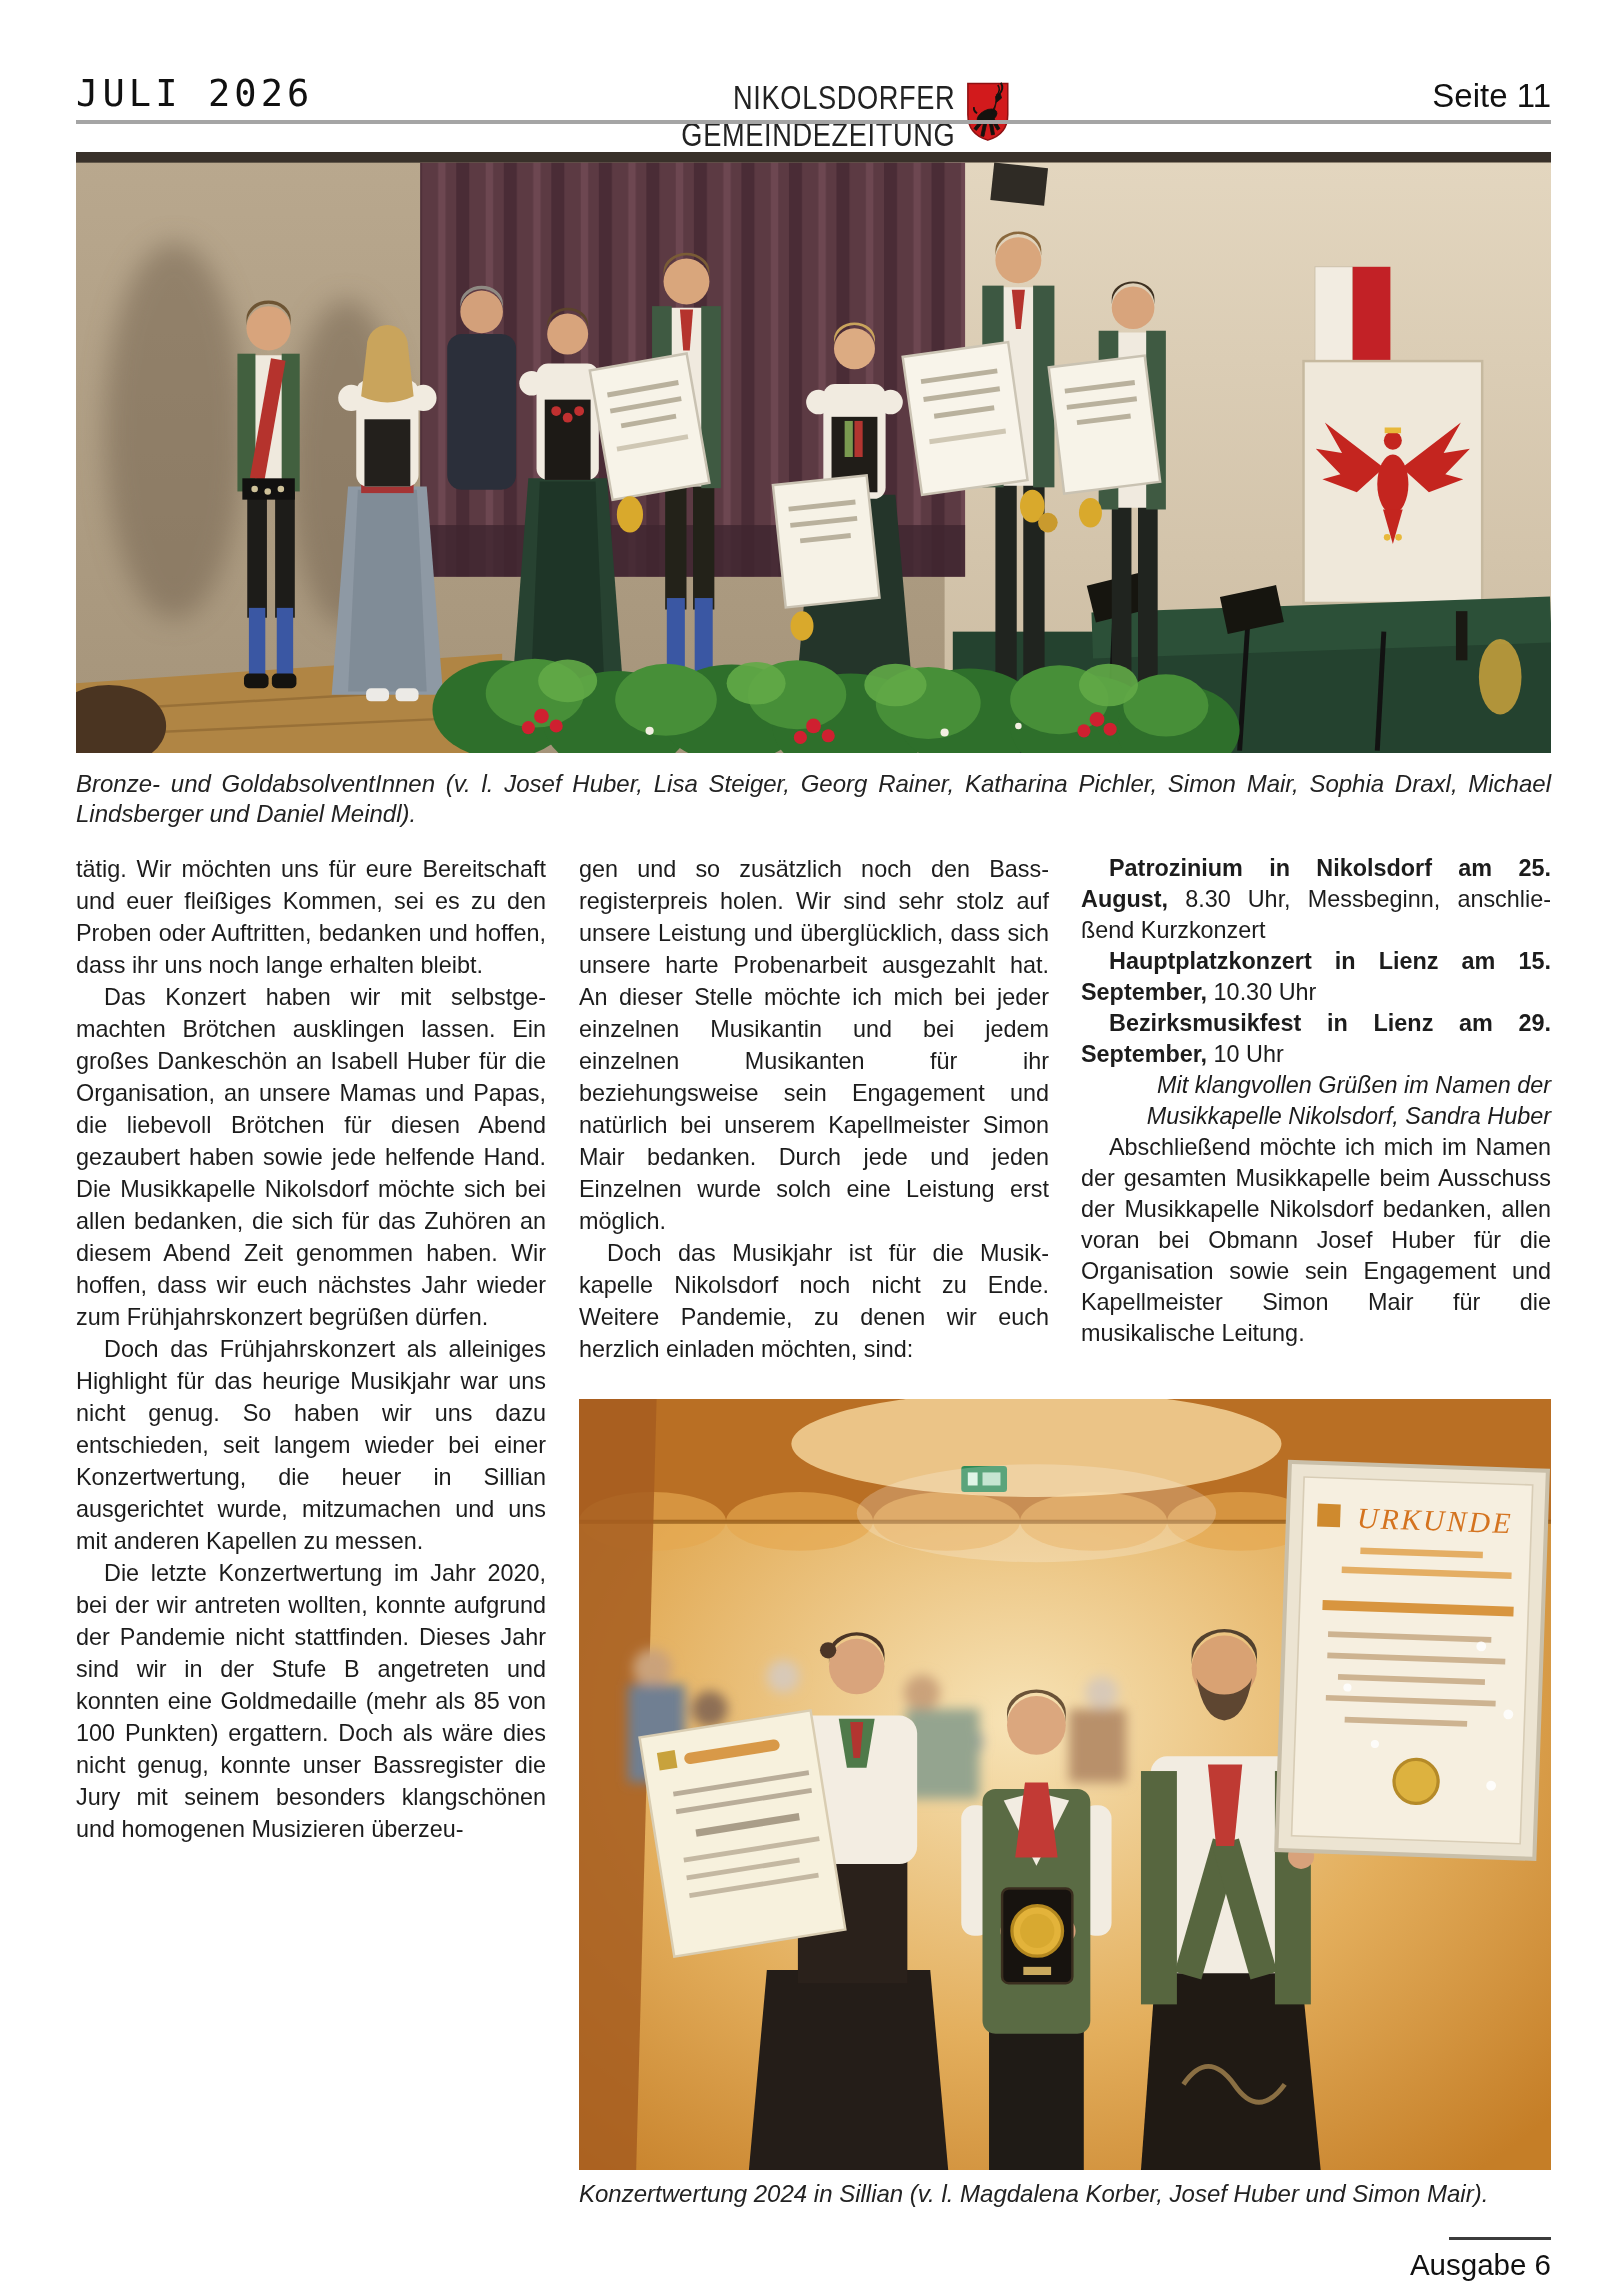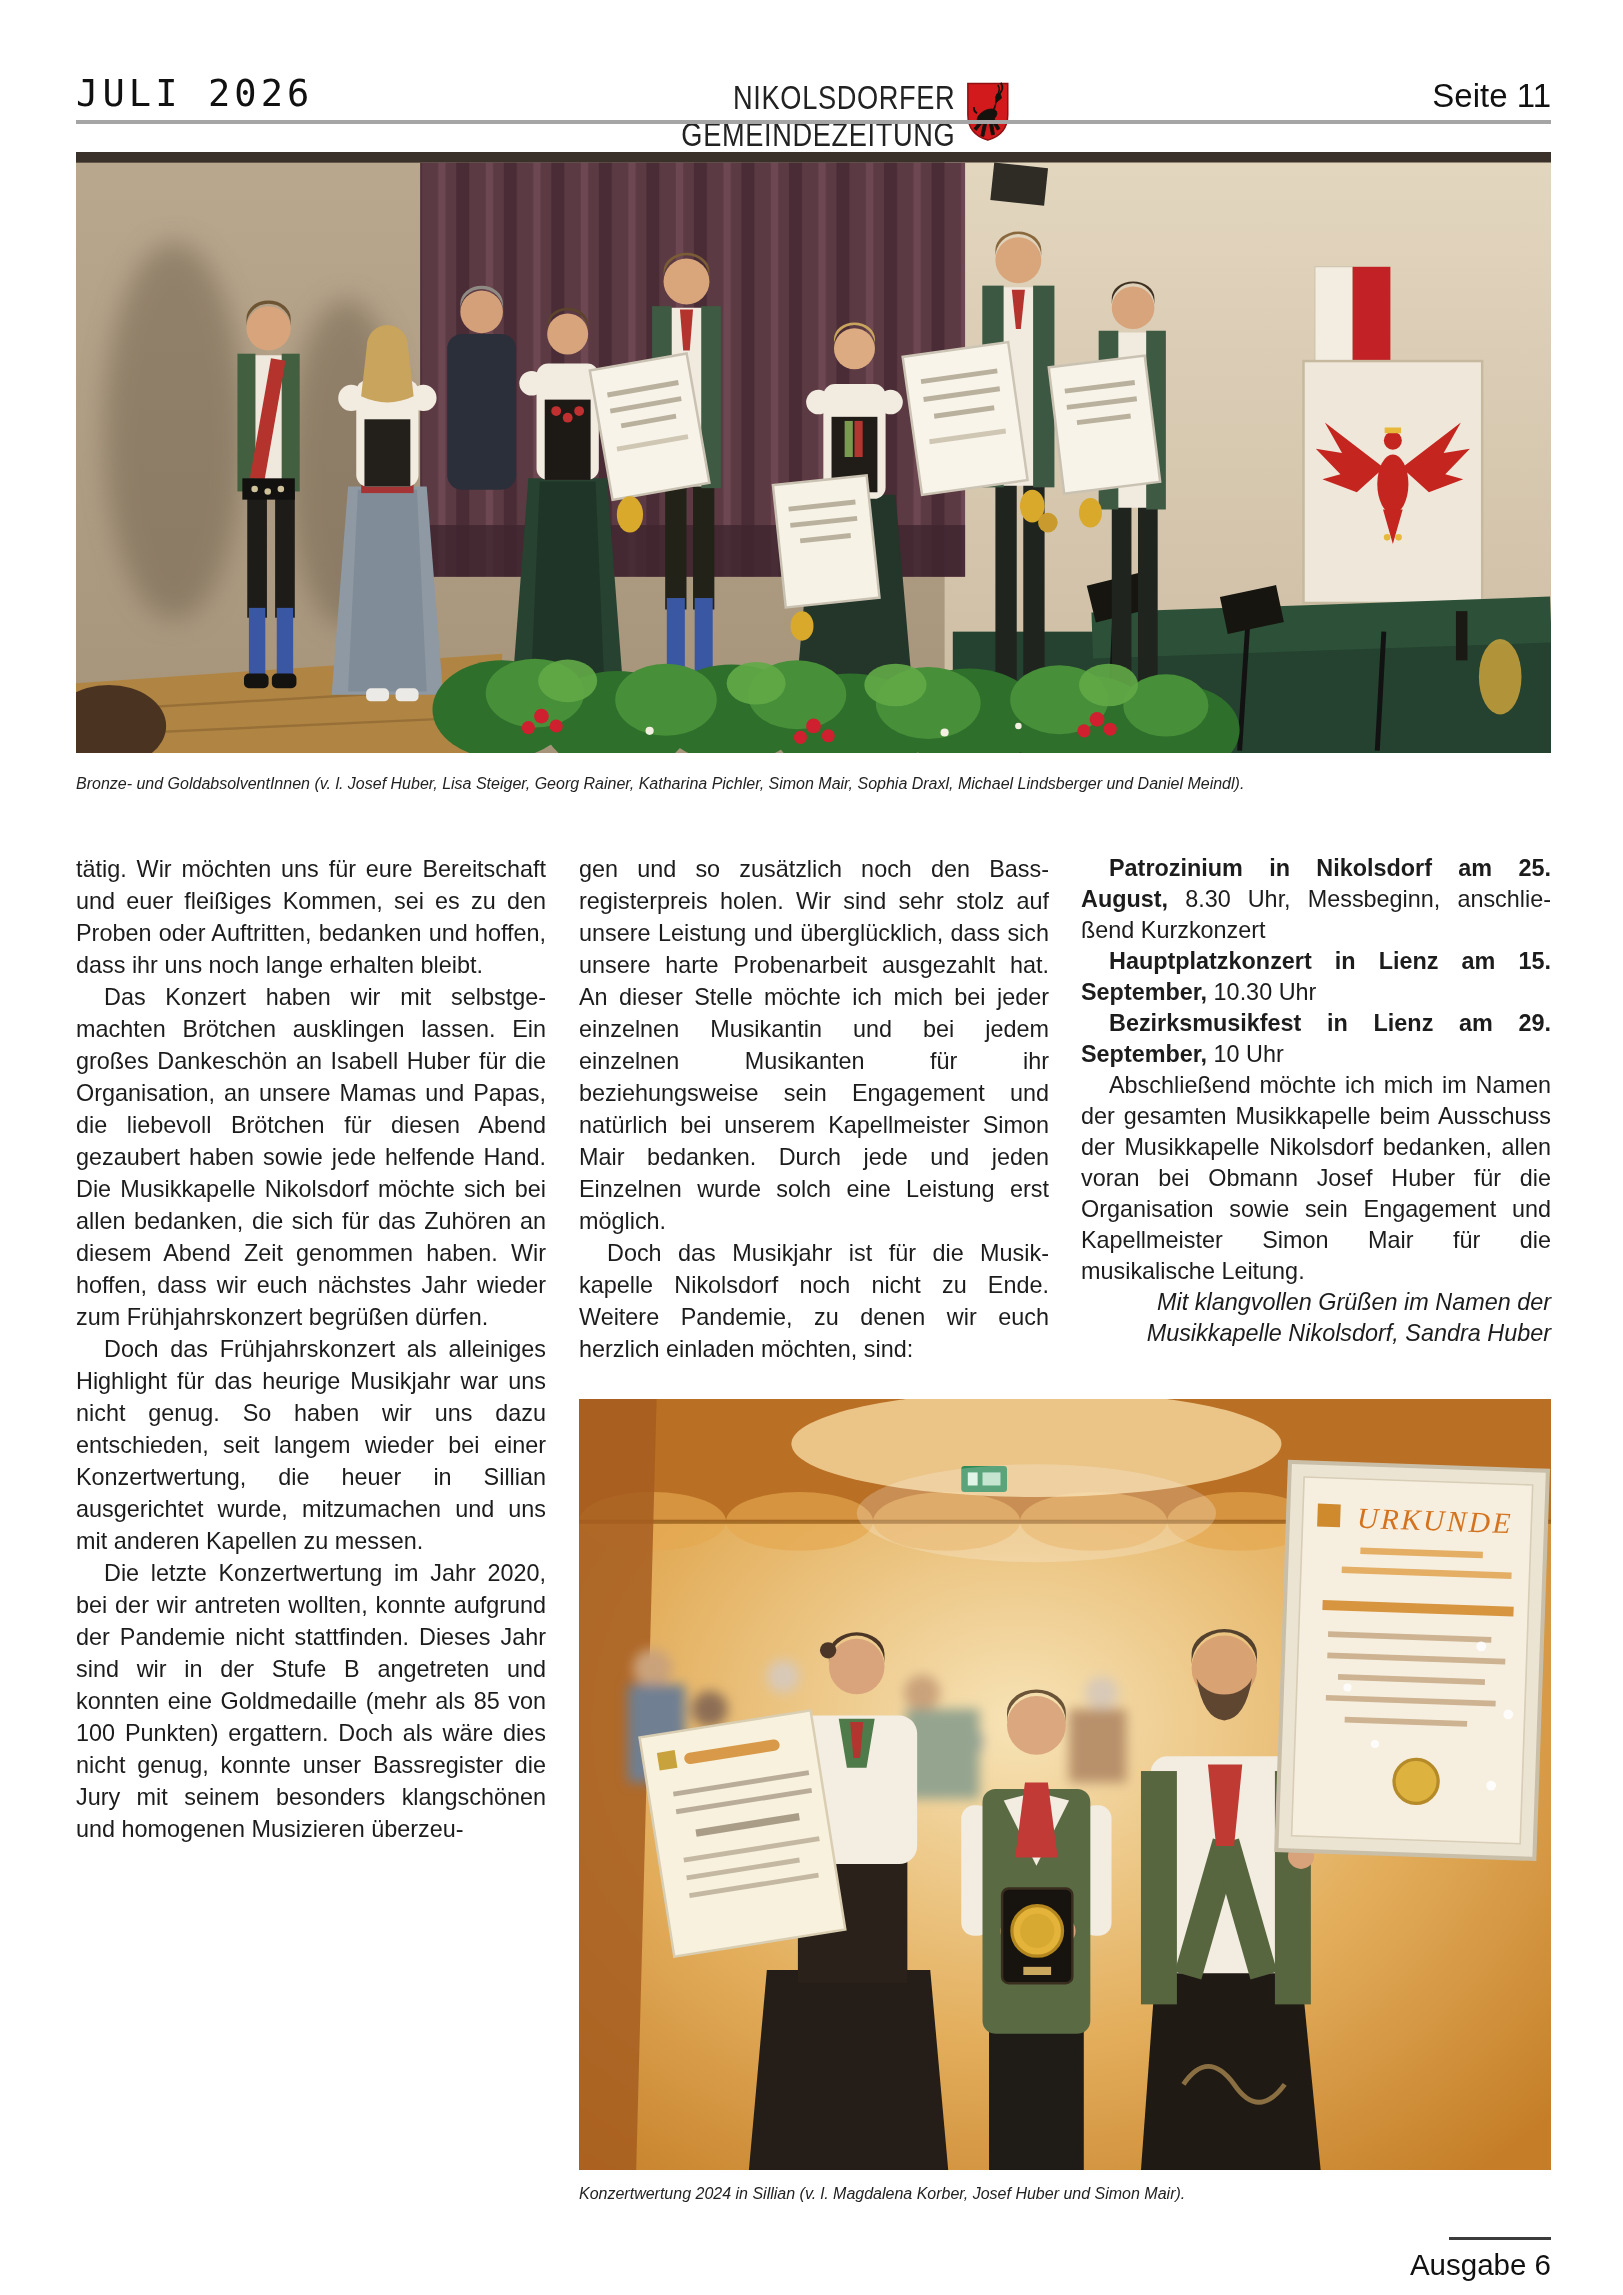--- a/index.html
+++ b/index.html
@@ -10,21 +10,21 @@
   .masthead{position:absolute;top:43px;left:50%;transform:translateX(-50%);
             display:flex;align-items:flex-start;gap:9.8px;margin-top:36px;}
   .masthead-text{text-align:right;font-size:34px;line-height:37px;letter-spacing:0.8px;color:#222;
                  transform:scaleX(0.8);transform-origin:100% 0;white-space:nowrap;}
   .page-label{position:absolute;right:72px;top:77px;font-size:33px;color:#111;}
   .header-rule{position:absolute;left:76px;right:72px;top:120px;height:4.1px;background:#a5a5a5;}
   .photo{position:absolute;z-index:2;overflow:hidden;}
   .photo svg{display:block;width:100%;height:100%;}
   .photo1{left:76px;top:152px;width:1475px;height:601px;}
   .photo2{left:579px;top:1399px;width:972px;height:771px;}
-  .caption{font-style:italic;font-size:16px;line-height:30px;color:#222;}
+  .caption{font-style:italic;font-size:24px;line-height:30px;color:#222;}
   .caption1{position:absolute;left:76px;top:769px;width:1475px;text-align:justify;}
   .caption2{position:absolute;left:579px;top:2179px;width:972px;}
   .col{position:absolute;top:853px;width:470px;font-size:23.4px;line-height:32px;
        text-align:justify;z-index:1;}
   #col1{left:76px;} #col2{left:579px;} #col3{left:1081px;line-height:31px;}
   .para{margin:0;hyphens:manual;-webkit-hyphens:manual;}
   .para b{font-weight:bold;}
   .indent{text-indent:28px;}
   .signoff{font-style:italic;text-align:right;}
   .footer-rule{position:absolute;right:72px;top:2237px;width:102px;height:2.5px;background:#3c3c3c;}
@@ -322,22 +322,22 @@
       <p class="para indent">Die letzte Konzertwertung im Jahr 2020, bei der wir antreten wollten, konn­te aufgrund der Pandemie nicht stattfin­den. Dieses Jahr sind wir in der Stufe B angetreten und konnten eine Goldme­daille (mehr als 85 von 100 Punkten) ergattern. Doch als wäre dies nicht ge­nug, konnte unser Bassregister die Jury mit seinem besonders klangschönen und homogenen Musizieren überzeu-</p>
     </div>
   <div class="col" id="col2">
       <p class="para">gen und so zusätzlich noch den Bass­registerpreis holen. Wir sind sehr stolz auf unsere Leistung und überglücklich, dass sich unsere harte Probenarbeit aus­gezahlt hat. An dieser Stelle möchte ich mich bei jeder einzelnen Musikantin und bei jedem einzelnen Musikanten für ihr beziehungsweise sein Engagement und natürlich bei unserem Kapellmeister Simon Mair bedanken. Durch jede und jeden Einzelnen wurde solch eine Leis­tung erst möglich.</p>
       <p class="para indent">Doch das Musikjahr ist für die Musik­kapelle Nikolsdorf noch nicht zu Ende. Weitere Pandemie, zu denen wir euch herzlich einladen möchten, sind:</p>
     </div>
   <div class="col" id="col3">
       <p class="para indent"><b>Patrozinium in Nikolsdorf am 25. August,</b> 8.30 Uhr, Messbeginn, anschlie­ßend Kurzkonzert</p>
       <p class="para indent"><b>Hauptplatzkonzert in Lienz am 15. September,</b> 10.30 Uhr</p>
       <p class="para indent"><b>Bezirksmusikfest in Lienz am 29. September,</b> 10 Uhr</p>
+      <p class="para signoff">Mit klangvollen Grüßen im Namen der Musikkapelle Nikolsdorf, Sandra Huber</p>
       <p class="para indent">Abschließend möchte ich mich im Na­men der gesamten Musikkapelle beim Ausschuss der Musikkapelle Nikolsdorf bedanken, allen voran bei Obmann Josef Huber für die Organisation sowie sein Engagement und Kapellmeister Simon Mair für die musikalische Leitung.</p>
-      <p class="para signoff">Mit klangvollen Grüßen im Namen der Musikkapelle Nikolsdorf, Sandra Huber</p>
     </div>
 
   <div class="photo photo2">
   <svg viewBox="0 0 1190 945" preserveAspectRatio="none">
     <defs>
       <radialGradient id="p2glow" cx="0.45" cy="0.42" r="0.75">
         <stop offset="0" stop-color="#f7e3b6"></stop>
             <stop offset="0.55" stop-color="#e3ae5c"></stop>
             <stop offset="1" stop-color="#c57e27"></stop>
       </radialGradient>

